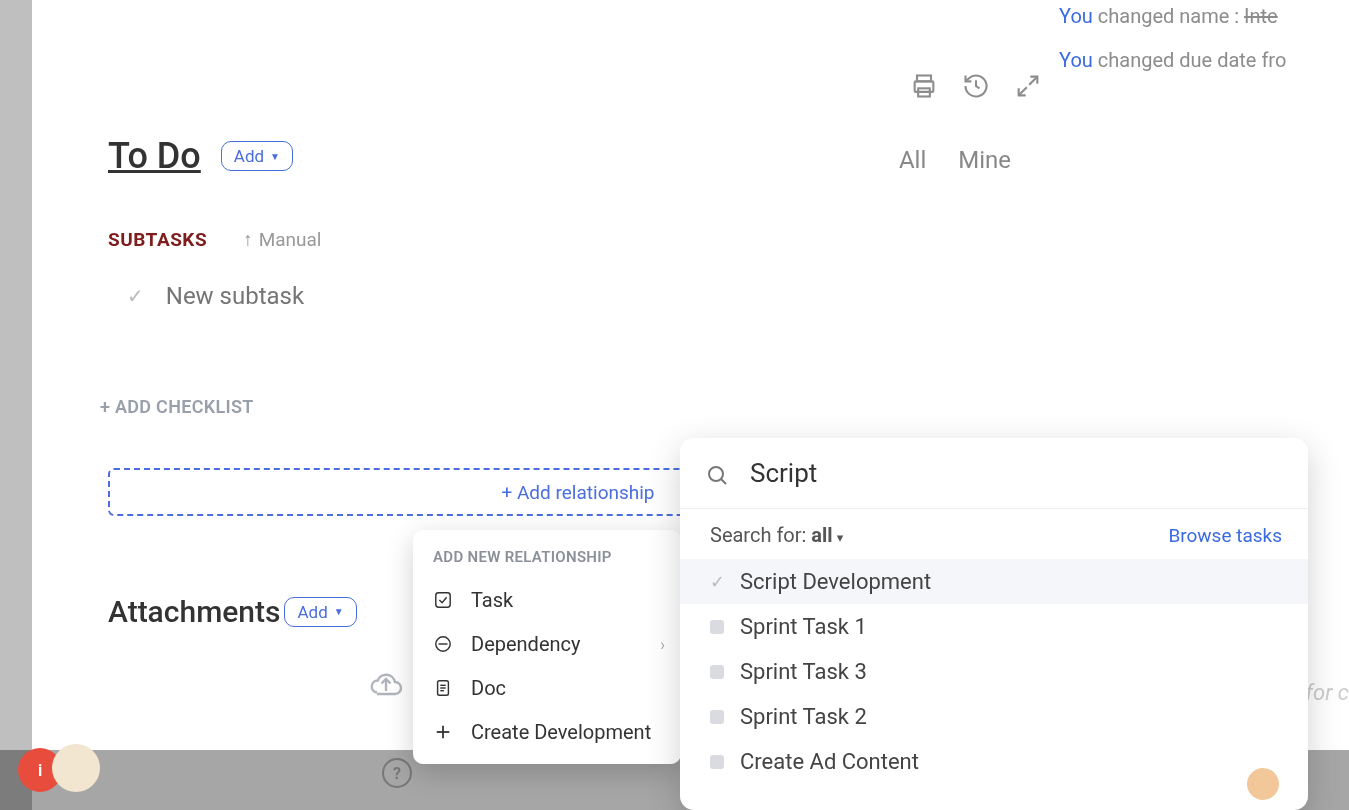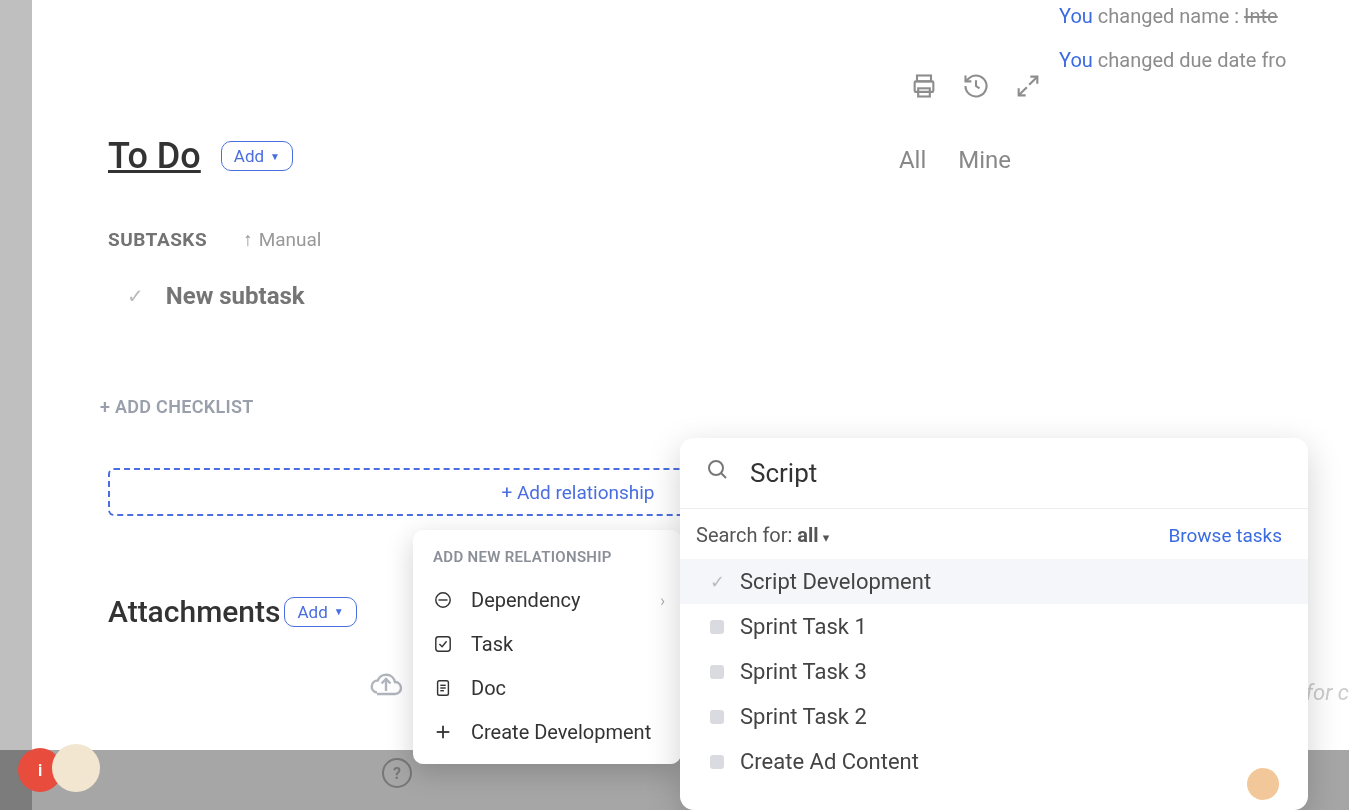--- a/index.html
+++ b/index.html
@@ -6,25 +6,25 @@
 body { width:1349px; height:810px; overflow:hidden; position:relative; background:#fff; color:#333; }
 .backdrop-left { position:absolute; left:0; top:0; width:32px; height:100%; background:rgba(0,0,0,.25); }
 .modal { position:absolute; left:32px; top:0; width:1030px; height:810px; background:#fff; border-radius:8px 0 0 0; padding:0; }
 .toolbar { position:absolute; top:72px; right:20px; display:flex; gap:24px; align-items:center; }
 .toolbar-icon { width:28px; height:28px; color:#8d8d8d; cursor:pointer; }
 .todo-row { position:absolute; left:76px; top:135px; display:flex; align-items:center; gap:20px; }
 .todo-title { font-size:36px; font-weight:500; color:#333;text-decoration:underline; }
 .add-pill { border:1.5px solid #4a6ee0; color:#4a6ee0; background:#fff; padding:4px 12px; border-radius:10px; font-size:17px; display:flex; align-items:center; gap:6px; cursor:pointer; }
 .caret { font-size:10px; }
 .subtasks-row { position:absolute; left:76px; top:228px; display:flex; align-items:center; gap:36px; }
-.subtasks-label { font-size:19px; font-weight:700; letter-spacing:.5px; color:#737373; }
+.subtasks-label { font-size:19px; font-weight:700; letter-spacing:.5px; color:#7f1d1d; }
 .manual-sort { color:#999; font-size:19px; display:flex; align-items:center; gap:6px; cursor:pointer;}
 .new-subtask-row { position:absolute; left:95px; top:282px; display:flex; align-items:center; gap:22px; }
 .check-icon { color:#bbb; font-size:20px; }
-.new-sub-input { border:none; outline:none; font-size:24px; color:#bbb; width:400px;font-weight:bold; }
+.new-sub-input { border:none; outline:none; font-size:24px; color:#bbb; width:400px; }
 .add-checklist { position:absolute; left:68px; top:396px; color:#9aa0ab; font-size:18px; font-weight:600; cursor:pointer; letter-spacing:.3px;}
 .relationship-box { position:absolute; left:76px; top:468px; width:940px; height:48px; border:2px dashed #4a6ee0; border-radius:6px; display:flex; align-items:center; justify-content:center; cursor:pointer; }
 .rel-text { color:#4a6ee0; font-size:19px; }
 .attachments-row { position:absolute; left:76px; top:594px; display:flex; align-items:center; gap:4px; }
 .attach-title { font-size:30px; font-weight:500; color:#333; }
 .drop-row { position:absolute; left:336px; top:670px; display:flex; align-items:center; gap:18px; color:#b0b4bc; font-size:26px; font-style:italic;}
 .cloud-icon { width:36px; height:30px; }
 .bottom-dark { position:absolute; left:0; bottom:0; width:1349px; height:60px; background:rgba(0,0,0,.35); }
 .avatar-red { position:absolute; left:18px; bottom:18px; width:44px; height:44px; border-radius:50%; background:#e74c3c; color:#fff; display:flex; align-items:center; justify-content:center; font-weight:700;}
 .avatar-user { position:absolute; left:52px; bottom:18px; width:48px; height:48px; border-radius:50%; background:#f2e6d0;}
@@ -33,23 +33,23 @@
 .act-line { font-size:20px; color:#8c8c8c; white-space:nowrap; margin:4px 0 0 0;}
 .act-you { color:#3b6be0; }
 .strike { text-decoration:line-through; }
 .tabs-am { position:absolute; right:338px; top:146px; display:flex; gap:32px; font-size:24px; color:#888;}
 .ctx-menu { position:absolute; left:413px; top:530px; width:268px; background:#fff; border-radius:10px; box-shadow:0 8px 28px rgba(0,0,0,.18); padding:18px 0 10px 0; }
 .ctx-header { font-size:15px; font-weight:600; color:#8b8f98; letter-spacing:.3px; padding:0 20px 12px 20px;}
 .ctx-item { display:flex; align-items:center; gap:18px; padding:10px 20px; font-size:20px; color:#333; cursor:pointer; position:relative;}
 .ctx-item .chev { position:absolute; right:16px; color:#aaa; font-size:16px;}
 .ctx-ic { width:20px; height:20px; flex-shrink:0; color:#333; display:flex; align-items:center; justify-content:center;}
 .search-panel { position:absolute; left:680px; top:438px; width:628px; height:372px; background:#fff; border-radius:14px; box-shadow:0 10px 34px rgba(0,0,0,.18); overflow:hidden; display:flex; flex-direction:column;}
-.sp-search-row { display:flex; align-items:flex-start; gap:20px; padding:20px 26px; border-bottom:1px solid #eee;}
+.sp-search-row { display:flex; align-items:flex-end; gap:20px; padding:20px 26px; border-bottom:1px solid #eee;}
 .sp-search-row input { border:none; outline:none; font-size:26px; color:#333; flex:1;}
-.sp-filter-row { display:flex; align-items:center; justify-content:space-between; padding:14px 26px 6px 16px; font-size:20px;}
+.sp-filter-row { display:flex; align-items:center; justify-content:space-between; padding:14px 26px 6px 30px; font-size:20px;}
 .sp-filter-row .sf { color:#555;}
 .sp-filter-row .bold { font-weight:700;}
 .sp-browse { color:#3b6be0; cursor:pointer; font-size:19px;}
 .sp-list { flex:1; overflow:auto; padding:6px 0;}
 .sp-item { display:flex; align-items:center; gap:16px; padding:10px 30px; font-size:22px; color:#444; cursor:pointer;}
 .sp-item.sel { background:#f5f6f9;}
 .sq { width:14px; height:14px; border-radius:3px; background:#d9dbe0; flex-shrink:0;}
 .chk { color:#bbb; font-size:18px; flex-shrink:0; width:14px;}
 .avatar-small { position:absolute; right:70px; bottom:10px; width:32px; height:32px; border-radius:50%; background:#f2c89a;}
 .right-text-cut { position:absolute; right:0; top:680px; font-size:22px; color:#ccc; font-style:italic;}
@@ -149,35 +149,35 @@
 <div class="avatar-user"></div>
 <div class="help-circ">
     <span>?</span>
   </div>
 
 <div class="ctx-menu">
   <div class="ctx-header">ADD NEW RELATIONSHIP</div>
   <div class="ctx-item">
     <span class="ctx-ic">
         <svg viewBox="0 0 20 20" width="18" height="18" fill="none" stroke="currentColor" stroke-width="1.6">
+          <rect x="2" y="2" width="16" height="16" rx="3"></rect>
+          <polyline points="6 10 9 13 14 7"></polyline>
+        </svg>
+      </span>
+    <span>Task</span>
+  </div>
+  <div class="ctx-item">
+    <span class="ctx-ic">
+        <svg viewBox="0 0 20 20" width="18" height="18" fill="none" stroke="currentColor" stroke-width="1.6">
           <circle cx="10" cy="10" r="8"></circle>
           <line x1="5" y1="10" x2="15" y2="10"></line>
         </svg>
       </span>
     <span>Dependency</span>
     <span class="chev">›</span>
-  </div>
-  <div class="ctx-item">
-    <span class="ctx-ic">
-        <svg viewBox="0 0 20 20" width="18" height="18" fill="none" stroke="currentColor" stroke-width="1.6">
-          <rect x="2" y="2" width="16" height="16" rx="3"></rect>
-          <polyline points="6 10 9 13 14 7"></polyline>
-        </svg>
-      </span>
-    <span>Task</span>
   </div>
   <div class="ctx-item">
     <span class="ctx-ic">
         <svg viewBox="0 0 20 20" width="18" height="18" fill="none" stroke="currentColor" stroke-width="1.6">
           <rect x="4" y="2" width="12" height="16" rx="2"></rect>
           <line x1="7" y1="7" x2="13" y2="7"></line>
           <line x1="7" y1="10" x2="13" y2="10"></line>
           <line x1="7" y1="13" x2="11" y2="13"></line>
         </svg>
       </span>

